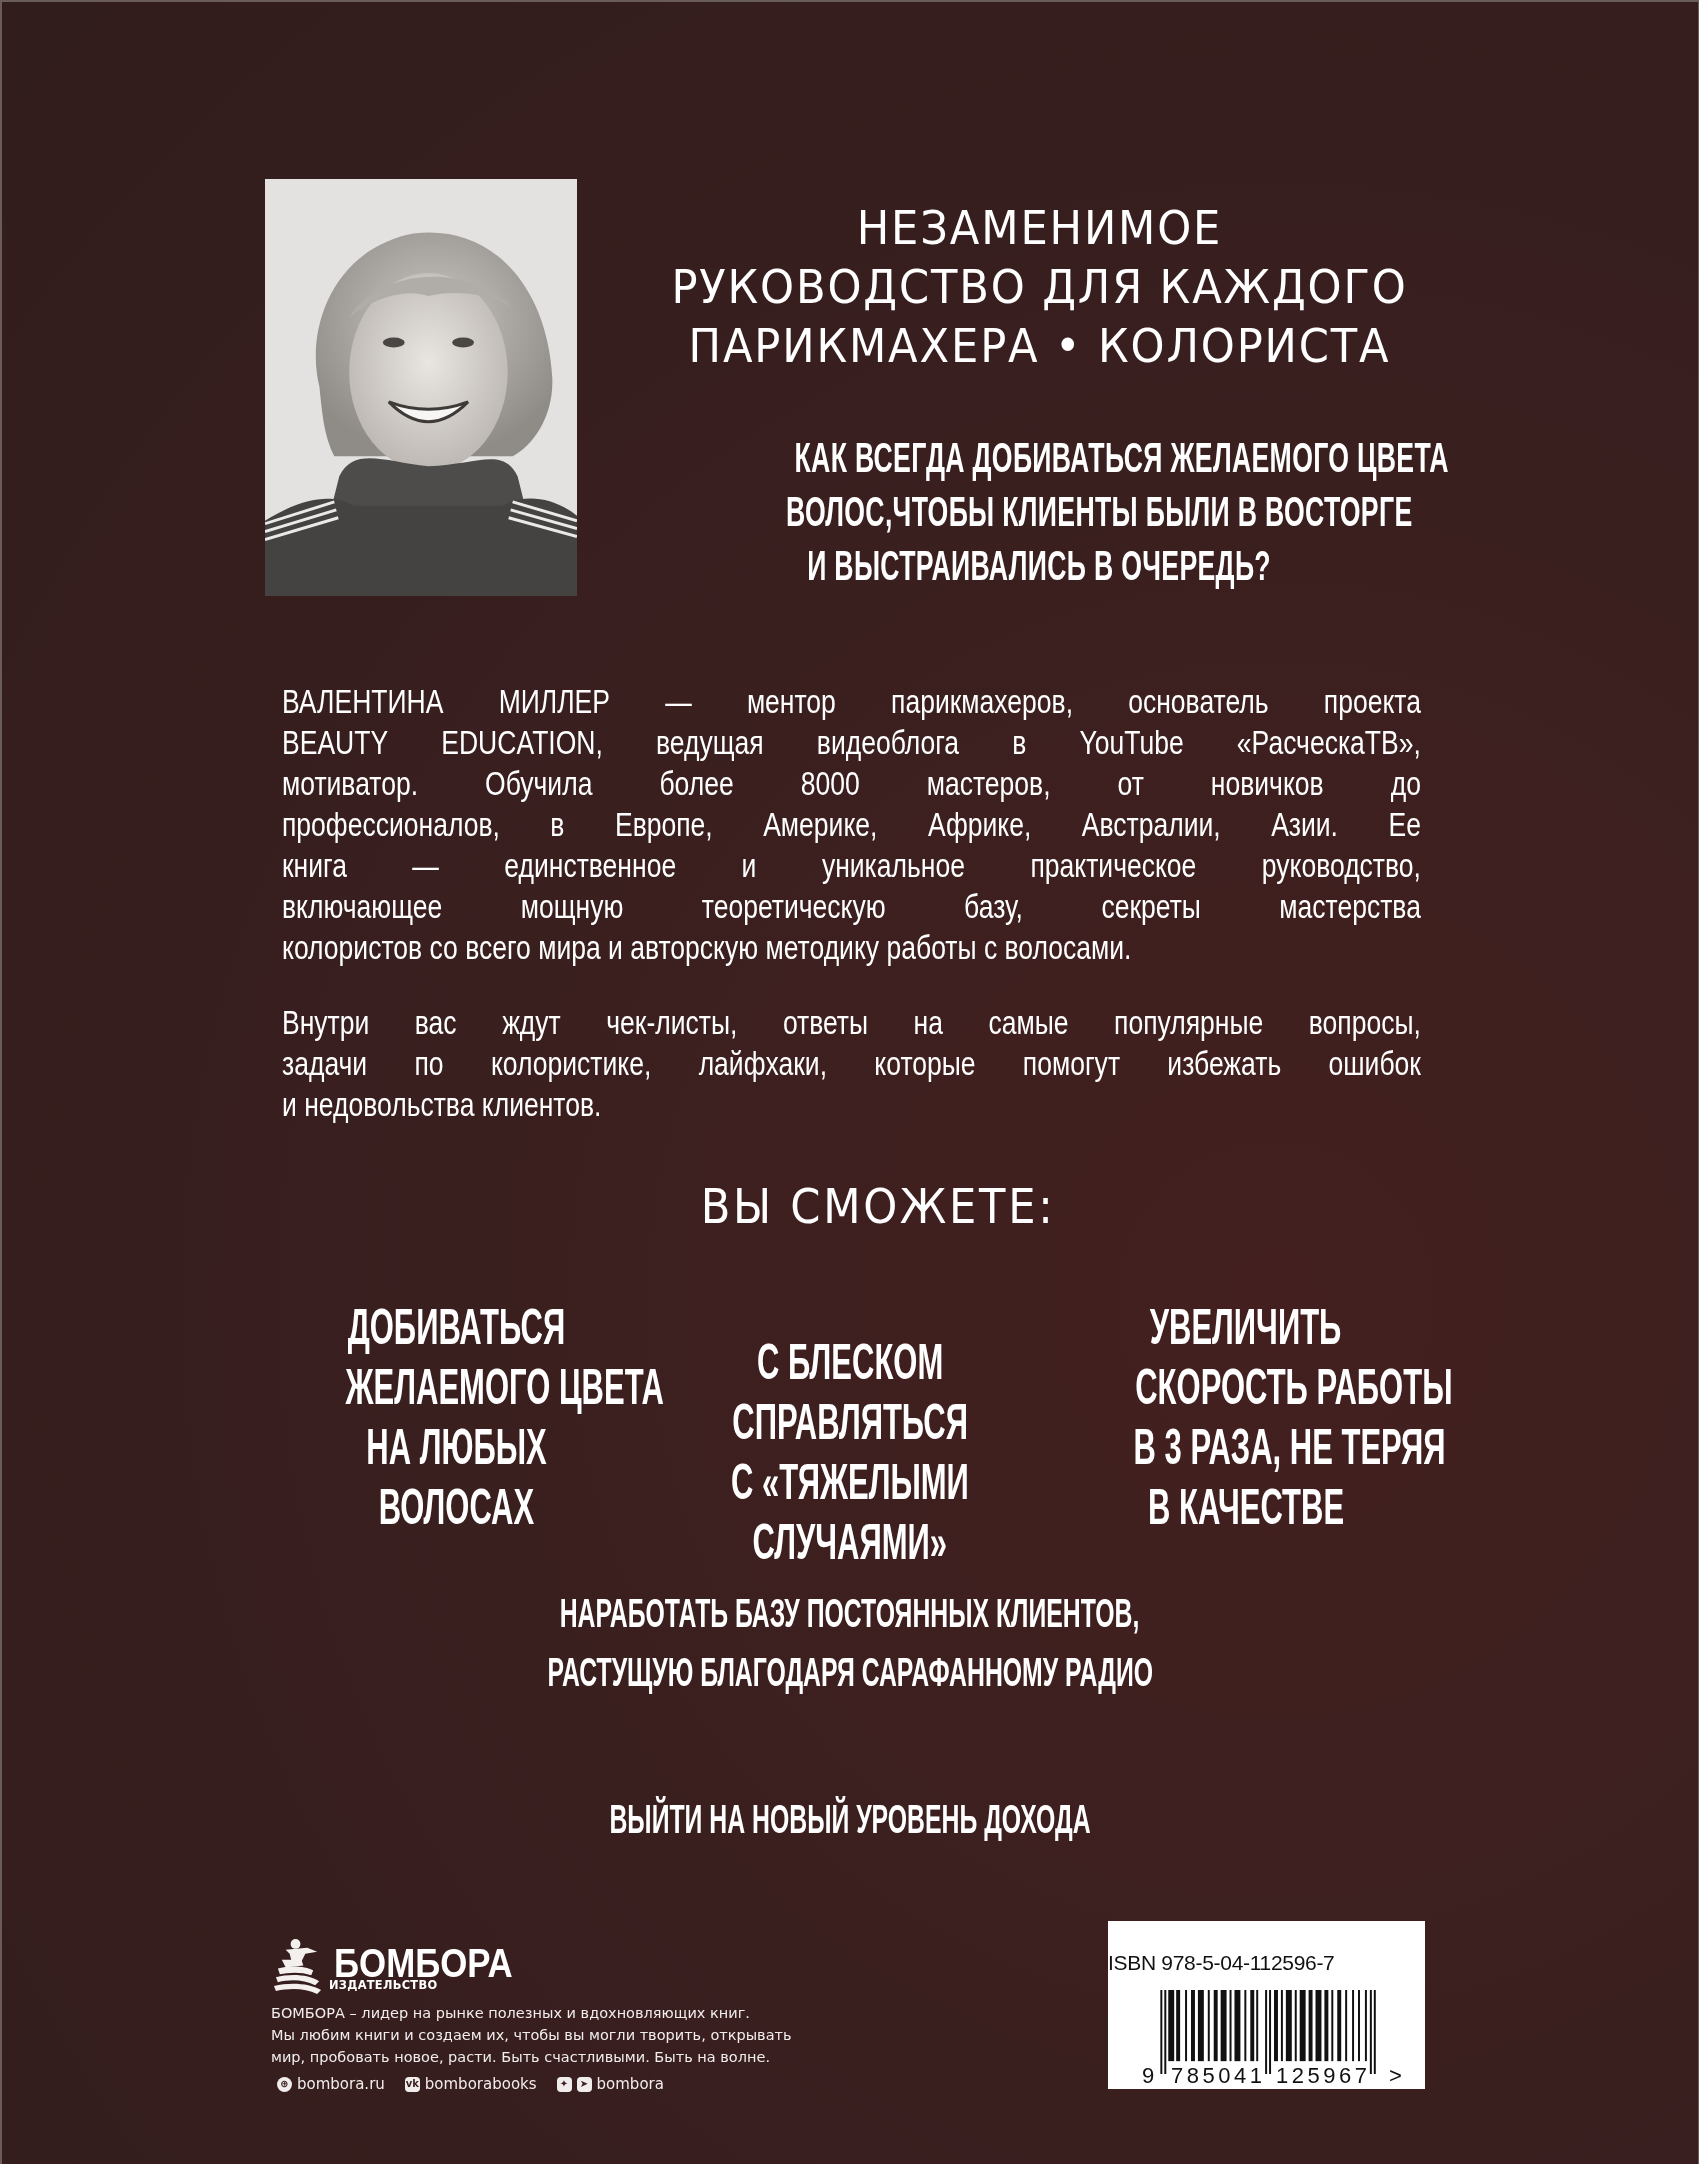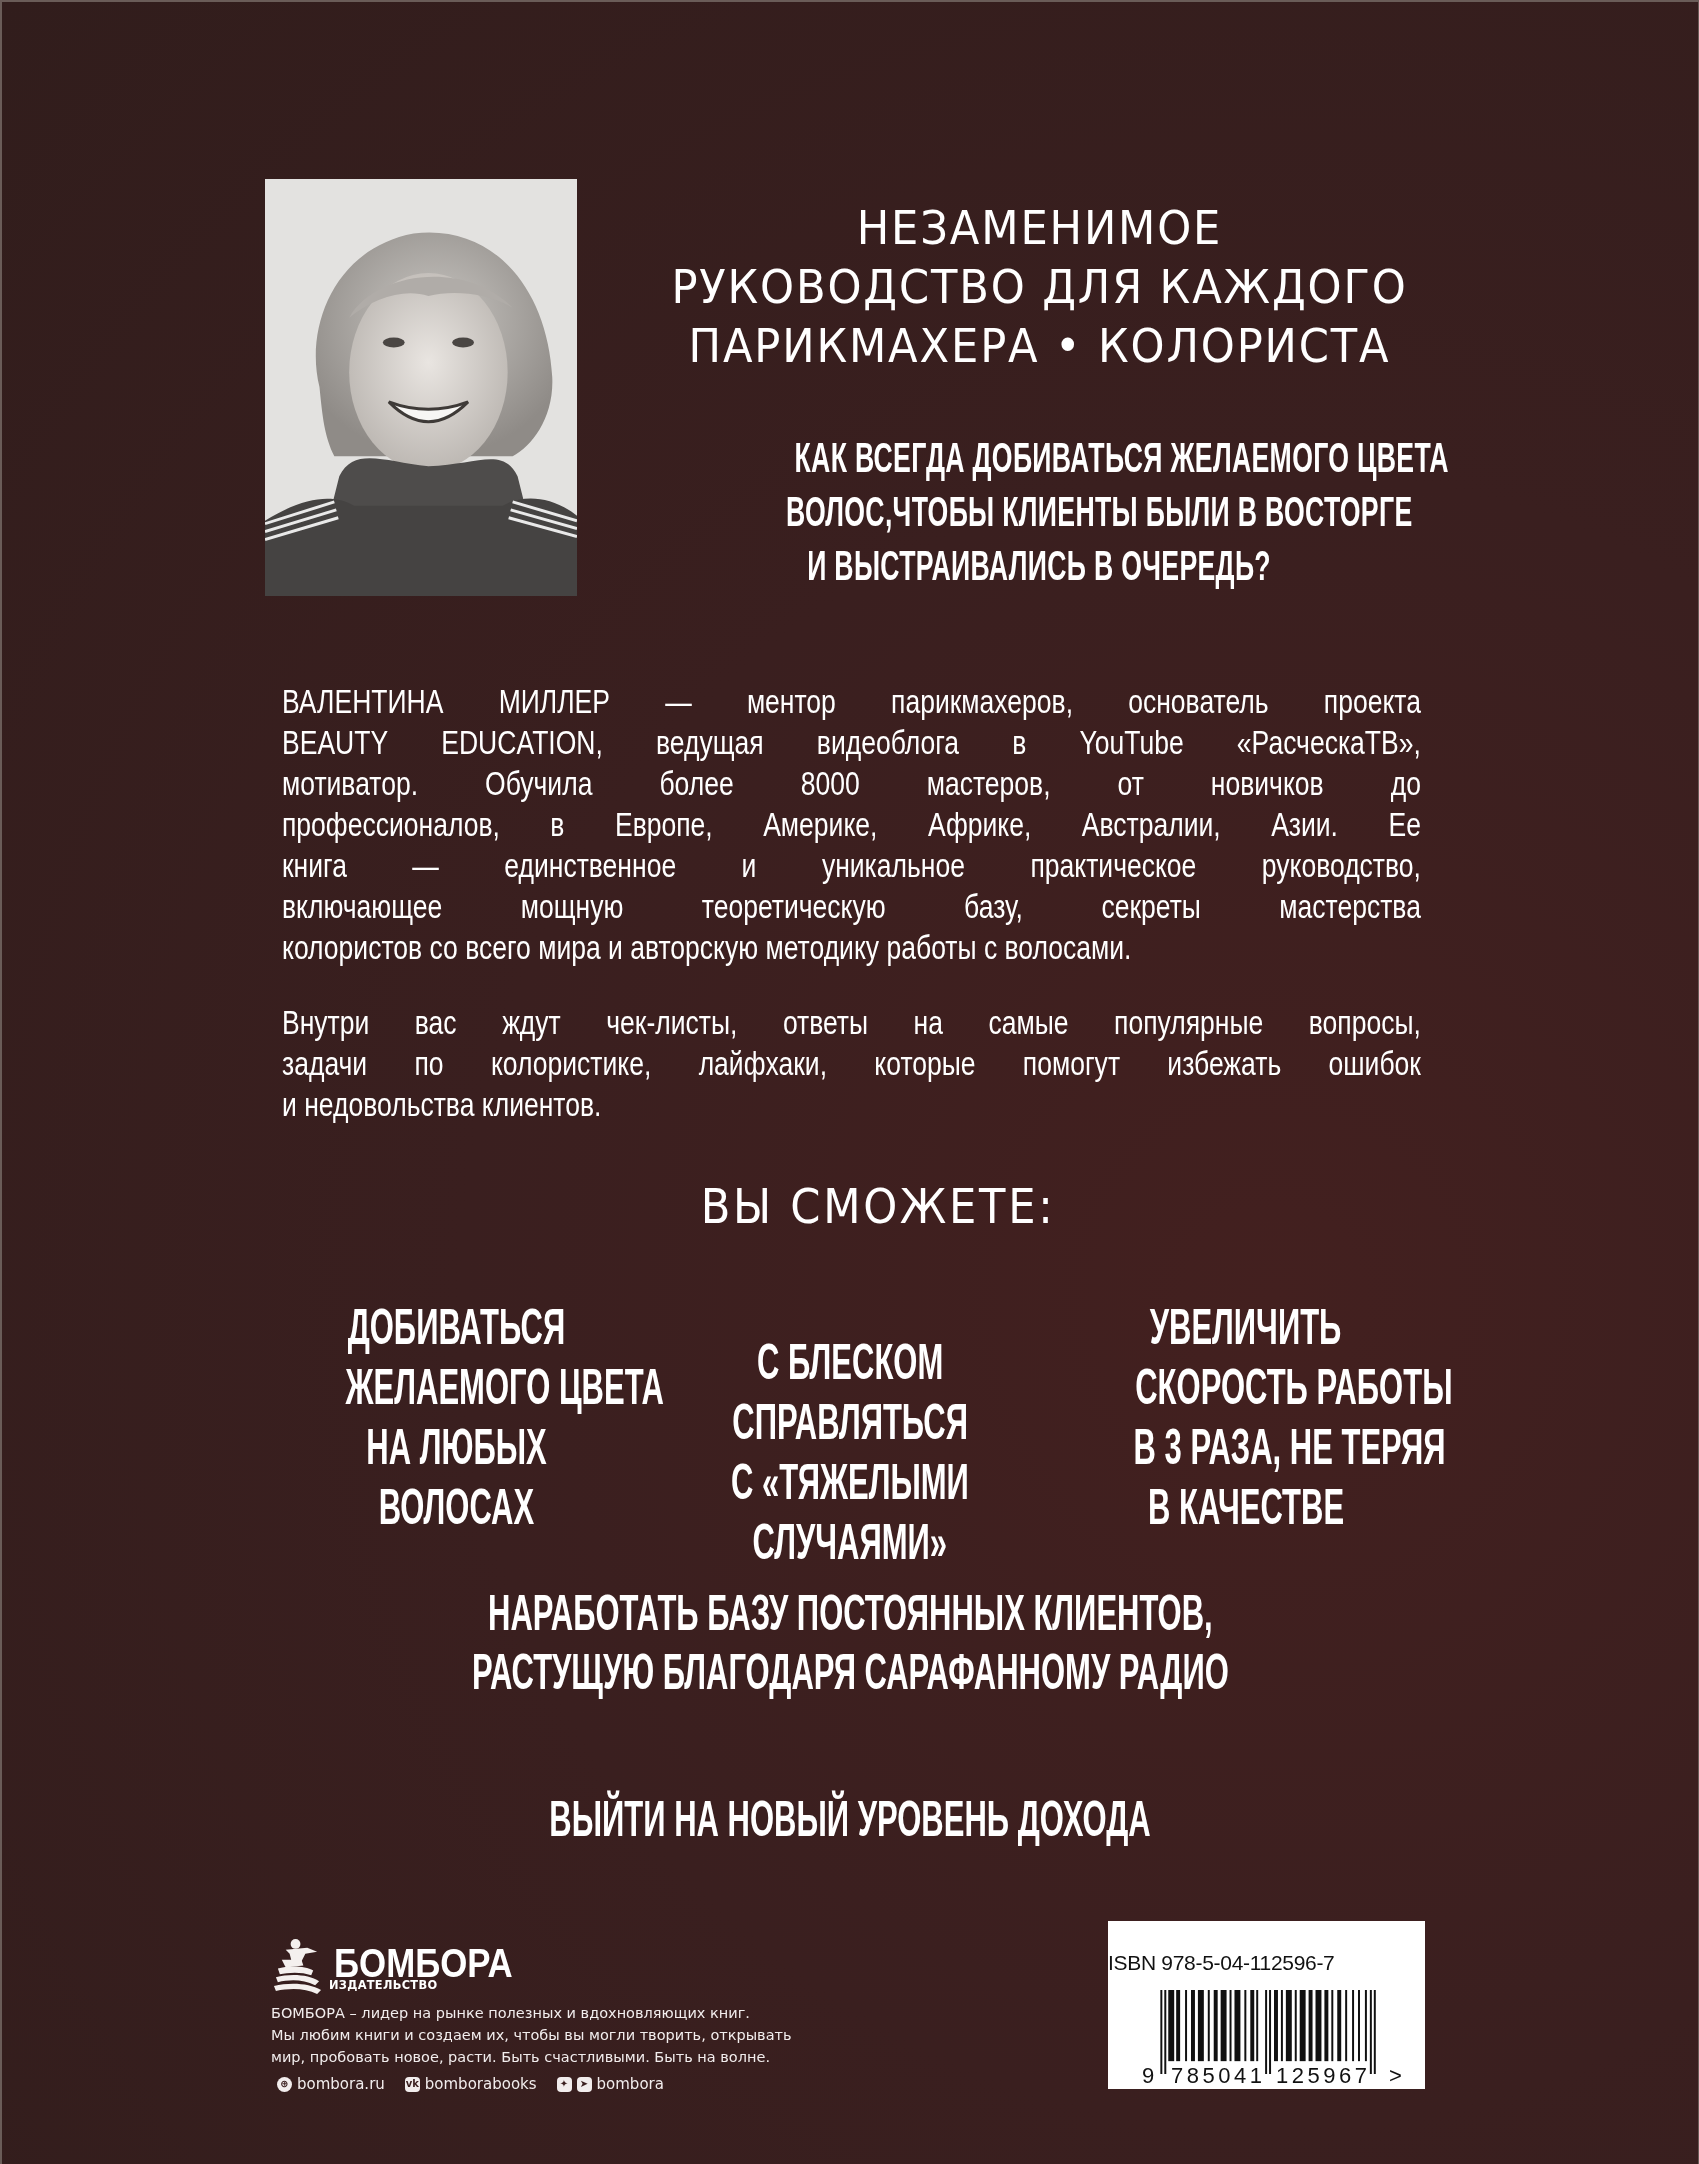--- a/index.html
+++ b/index.html
@@ -49,21 +49,21 @@
   .col {
     position:absolute; top:0; width:416px; text-align:center;
     font-family:"Liberation Sans", sans-serif; font-weight:bold;
     font-size:50px; line-height:60px;
   }
   .col div { white-space:nowrap; }
   .c1 { left:248px;text-align:center; } .c2 { left:642px;margin-top:35px; } .c3 { left:1038px; }
   .extra {
     position:absolute; left:0; width:1700px; text-align:center;
     font-family:"Liberation Sans", sans-serif; font-weight:bold;
-    font-size:50px; line-height:59px;
+    font-size:40px; line-height:59px;
   }
   .extra div { white-space:nowrap; }
   .e1 { top:1584px; } .e2 { top:1772px;margin-top:18px; }
   .logo { position:absolute; left:272px; top:1938px; width:218px; height:59px; }
   .logo .mark { position:absolute; left:0; top:0; width:51px; height:57px; }
   .logo .brand { position:absolute; left:62px; top:2px; font-family:Liberation Sans, sans-serif; font-weight:bold; font-size:41px; letter-spacing:0; }
   .logo .brand span { display:inline-block; transform:scaleX(0.85); transform-origin:left; }
   .logo .sub { position:absolute; left:57px; top:40px; font-family:"DejaVu Sans", sans-serif; font-weight:bold; font-size:11.4px; letter-spacing:0.3px; }
   .tagline {
     position:absolute; left:271px; top:2002px; width:554px;

